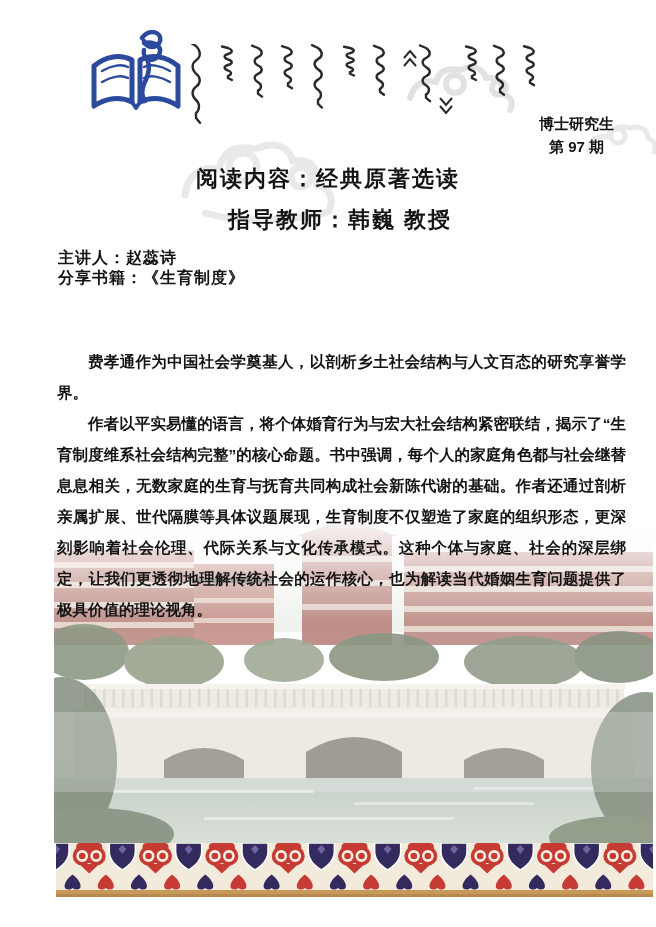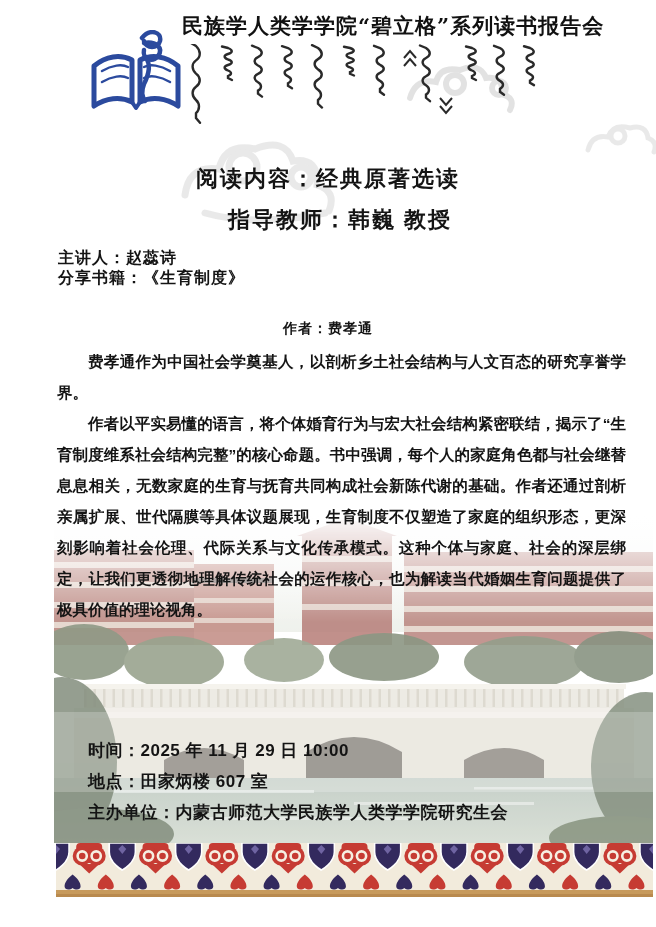--- a/index.html
+++ b/index.html
@@ -130,21 +130,20 @@
       <path d="M18,52 C28,46 38,45 44,48" stroke-width="2.5"></path>
       <path d="M86,41 C76,35 66,34 60,37" stroke-width="2.5"></path>
       <path d="M86,52 C76,46 66,45 60,48" stroke-width="2.5"></path>
       <path d="M48,72 L52,78 L56,72" stroke-width="4"></path>
       <path d="M58,8 C66,-2 78,2 76,11 C74,19 62,19 60,11" stroke-width="4.5"></path>
       <path d="M60,13 C72,11 80,18 74,26 C68,33 58,29 60,20" stroke-width="4.5"></path>
       <path d="M62,28 C68,36 64,46 60,54 C57,62 58,66 61,71" stroke-width="4.5"></path>
     </g>
   </svg>
 
-  <div class="abs poster-title">民族学人类学学院“碧立格”系列读书报告会</div>
 
   <svg class="abs" style="left:186px;top:44px;" width="360" height="80" viewBox="0 0 360 80">
     <defs>
       <path id="mword" d="M-6,-3 L0,0 C5,4 5,9 0,12 C-5,15 -4,20 0,23 C5,26 5,31 0,34 C-5,37 -4,42 0,45 C4,48 4,53 0,56 L0,60 L4,64" fill="none" stroke="#2a2a2a" stroke-width="2.4" stroke-linecap="round" vector-effect="non-scaling-stroke"></path>
     </defs>
     <use href="#mword" transform="translate(10,2) scale(1,1.2)"></use>
     <use href="#mword" transform="translate(42,4) scale(1,0.5)"></use>
     <use href="#mword" transform="translate(72,4) scale(1,0.76)"></use>
     <use href="#mword" transform="translate(102,4) scale(1,0.63)"></use>
     <use href="#mword" transform="translate(132,4) scale(1,0.93)"></use>
@@ -155,39 +154,37 @@
     </g>
     <use href="#mword" transform="translate(240,4) scale(1,0.83)"></use>
     <g stroke="#2a2a2a" stroke-width="2" fill="none">
       <path d="M254,62 l6,7 l6,-7 M254,54 l6,7 l6,-7"></path>
     </g>
     <use href="#mword" transform="translate(286,4) scale(1,0.5)"></use>
     <use href="#mword" transform="translate(314,4) scale(1,0.73)"></use>
     <use href="#mword" transform="translate(344,4) scale(1,0.58)"></use>
   </svg>
 
+  <div class="abs issue-block">
+    <div>博士研究生</div>
+    <div>第 97 期</div>
+  </div>
 
   <div class="abs h-center h-reading">阅读内容：经典原著选读</div>
   <div class="abs h-center h-advisor">指导教师：韩巍 教授</div>
 
   <div class="abs line-left speaker-line">主讲人：赵蕊诗</div>
   <div class="abs line-left book-line">分享书籍：《生育制度》</div>
 
-  <div class="abs h-center author-caption">作者：费孝通</div>
 
   <div class="abs body-text">
     <p>费孝通作为中国社会学奠基人，以剖析乡土社会结构与人文百态的研究享誉学界。</p>
     <p>作者以平实易懂的语言，将个体婚育行为与宏大社会结构紧密联结，揭示了“生育制度维系社会结构完整”的核心命题。书中强调，每个人的家庭角色都与社会继替息息相关，无数家庭的生育与抚育共同构成社会新陈代谢的基础。作者还通过剖析亲属扩展、世代隔膜等具体议题展现，生育制度不仅塑造了家庭的组织形态，更深刻影响着社会伦理、代际关系与文化传承模式。这种个体与家庭、社会的深层绑定，让我们更透彻地理解传统社会的运作核心，也为解读当代婚姻生育问题提供了极具价值的理论视角。</p>
   </div>
 
-  <div class="abs footer-block">
-    <div>时间：2025 年 11 月 29 日  10:00</div>
-    <div>地点：田家炳楼 607 室</div>
-    <div>主办单位：内蒙古师范大学民族学人类学学院研究生会</div>
-  </div>
 
   <svg class="abs" style="left:56px;top:843px;" width="597" height="54" viewBox="0 0 597 54">
     <defs>
       <g id="orn-tile">
         <rect width="67" height="48" fill="#f2ebdc"></rect>
         <path d="M-13,0 L13,0 L13,9 C13,20 0,27 0,27 C0,27 -13,20 -13,9 Z" fill="#332a5e" stroke="#ffffff" stroke-width="1.5"></path>
         <path d="M53.33,0 L79.33,0 L79.33,9 C79.33,20 66.33,27 66.33,27 C66.33,27 53.33,20 53.33,9 Z" fill="#332a5e" stroke="#ffffff" stroke-width="1.5"></path>
         <path d="M-4,6 L0,2 L4,6 L0,11 Z" fill="#7a6fae" opacity="0.85"></path>
         <path d="M62.33,6 L66.33,2 L70.33,6 L66.33,11 Z" fill="#7a6fae" opacity="0.85"></path>
         <rect x="20.2" y="0" width="26" height="20" rx="4" fill="#c63b33"></rect>

